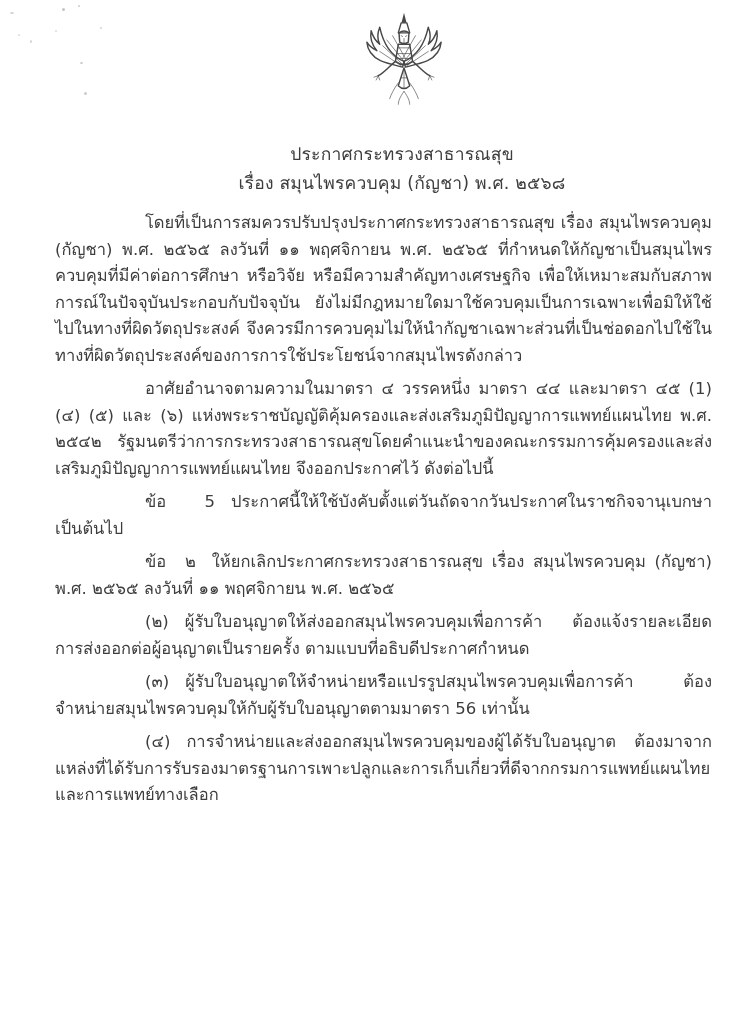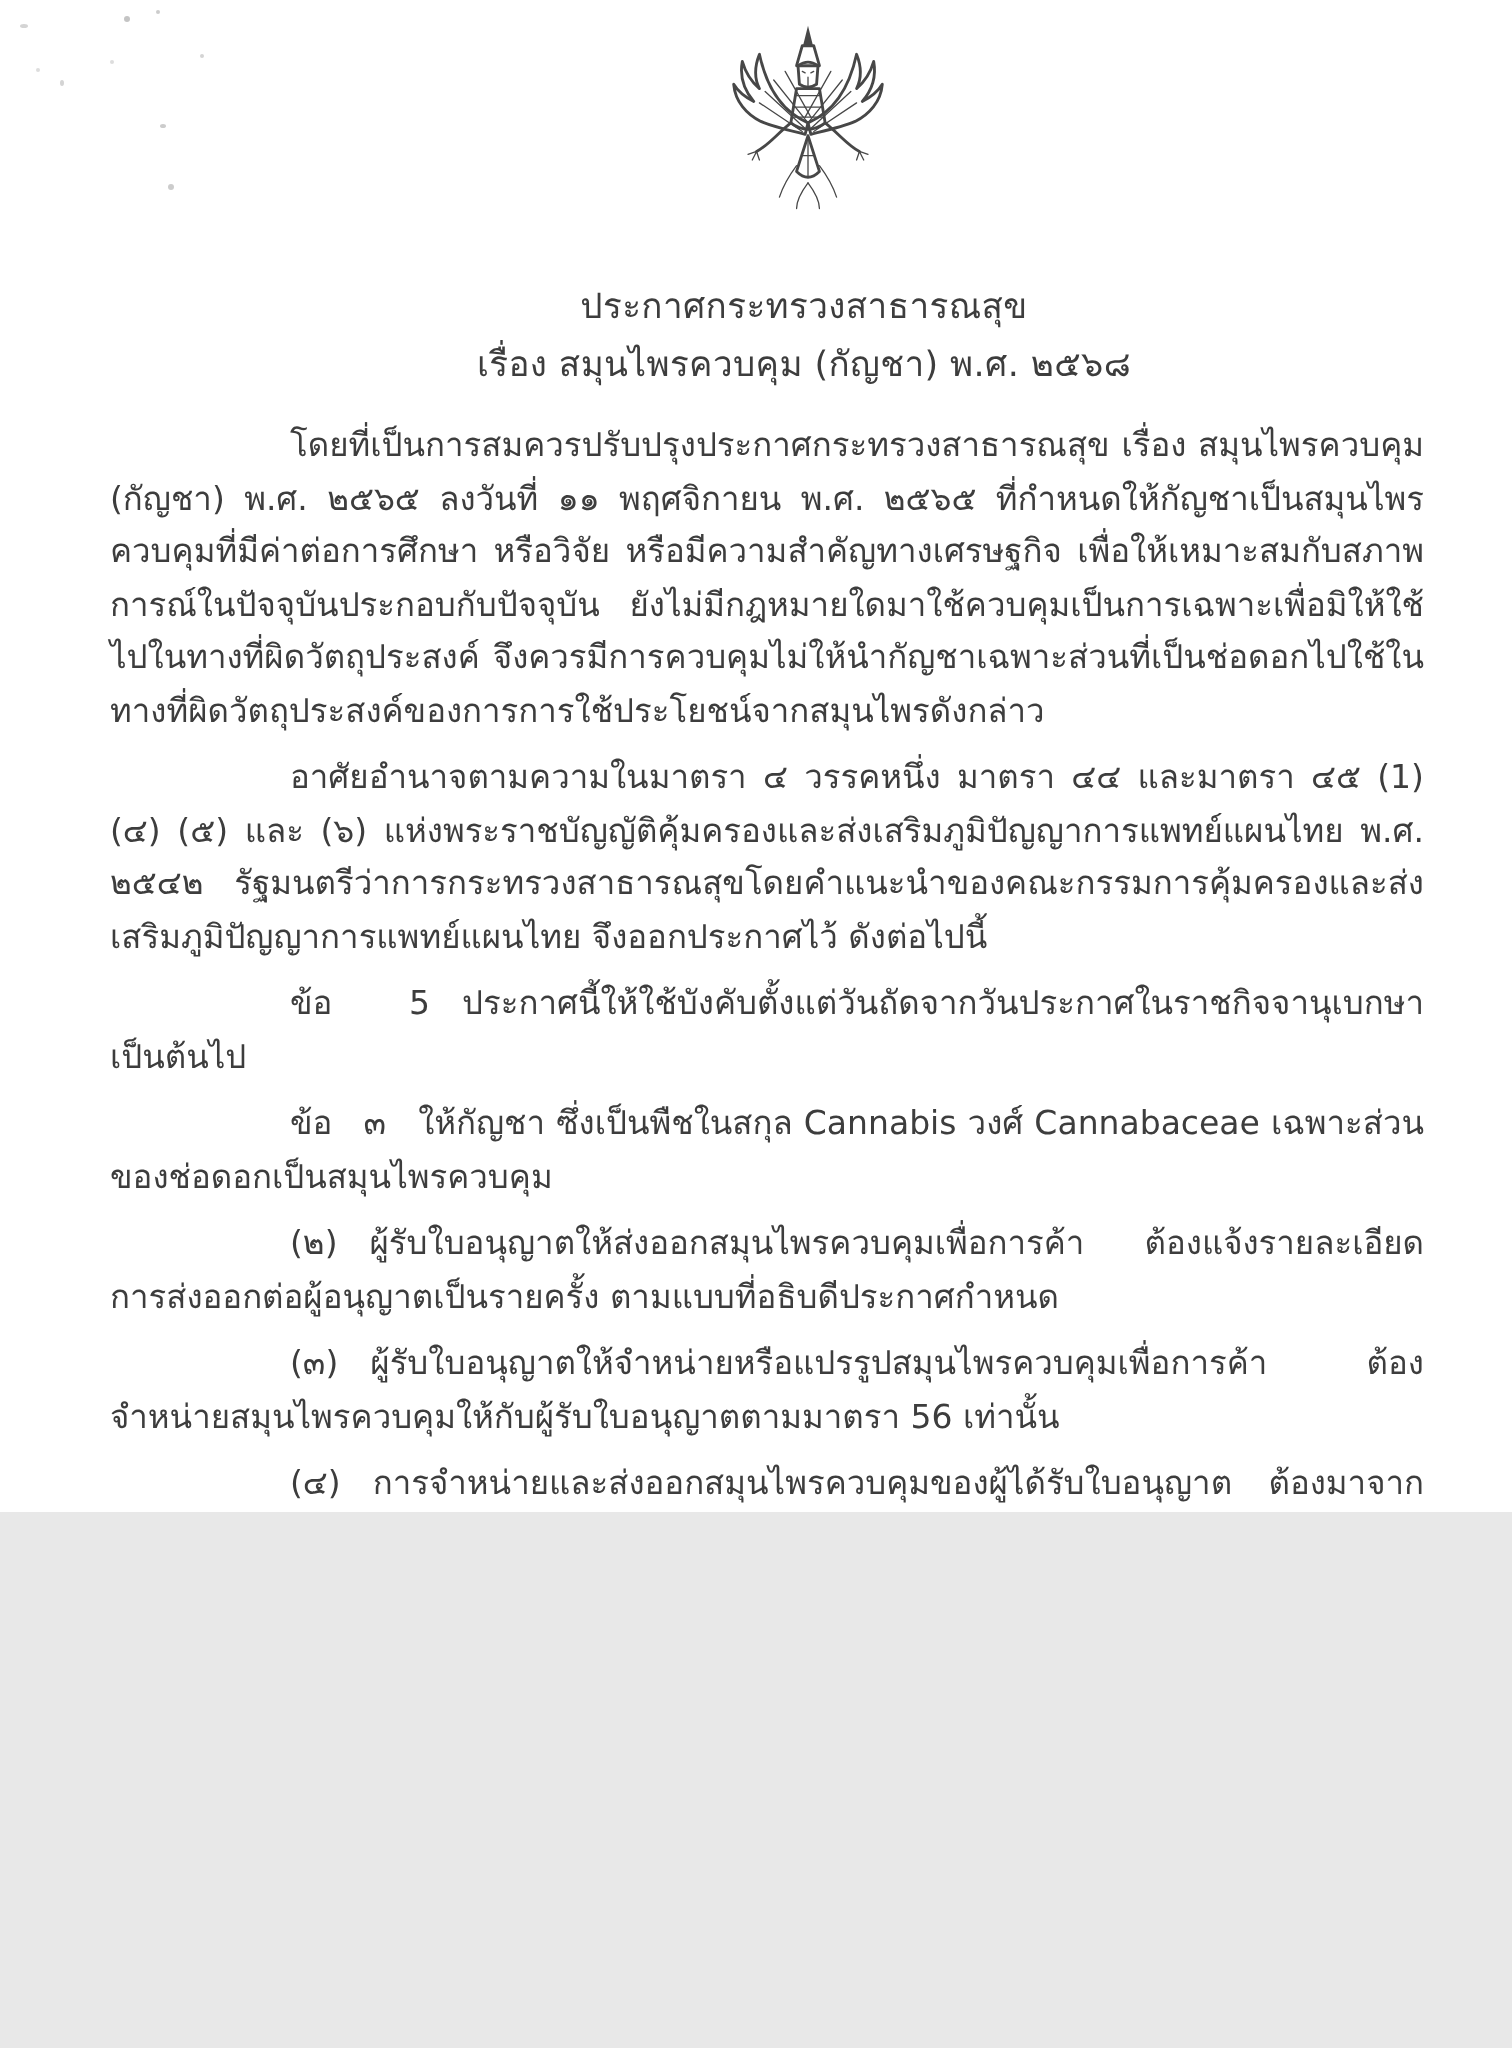--- a/index.html
+++ b/index.html
@@ -1,18 +1,18 @@
 <!DOCTYPE html>
 <html><head>
 <meta charset="utf-8">
 <style>
   html,body{margin:0;padding:0;background:#e8e8e8;}
   .page{
     position:relative;
-    width:756px;height:756px;
+    width:756px;height:1024px;
     margin:0 auto;
     background:#ffffff;
     overflow:hidden;
     font-family:"DejaVu Sans",sans-serif;
     color:#3d3d3d;
   }
   
   .noise{position:absolute;border-radius:50%;background:#555;}
   .n1{left:62px;top:8px;width:3px;height:3px;opacity:.35;}
   .n2{left:78px;top:5px;width:2px;height:2px;opacity:.3;}
@@ -110,20 +110,20 @@
 
   <div class="titles">
     <div class="title-line">ประกาศกระทรวงสาธารณสุข</div>
     <div class="title-line">เรื่อง สมุนไพรควบคุม (กัญชา) พ.ศ. ๒๕๖๘</div>
   </div>
 
   <div class="doc-body">
     <p class="para"><span class="clause-label"></span><span>โดยที่เป็นการสมควรปรับปรุงประกาศกระทรวงสาธารณสุข เรื่อง สมุนไพรควบคุม (กัญชา) พ.ศ. ๒๕๖๕ ลงวันที่ ๑๑ พฤศจิกายน พ.ศ. ๒๕๖๕ ที่กำหนดให้กัญชาเป็นสมุนไพรควบคุมที่มีค่าต่อการศึกษา หรือวิจัย หรือมีความสำคัญทางเศรษฐกิจ เพื่อให้เหมาะสมกับสภาพการณ์ในปัจจุบันประกอบกับปัจจุบัน ยังไม่มีกฎหมายใดมาใช้ควบคุมเป็นการเฉพาะเพื่อมิให้ใช้ไปในทางที่ผิดวัตถุประสงค์ จึงควรมีการควบคุมไม่ให้นำกัญชาเฉพาะส่วนที่เป็นช่อดอกไปใช้ในทางที่ผิดวัตถุประสงค์ของการการใช้ประโยชน์จากสมุนไพรดังกล่าว</span></p>
     <p class="para"><span class="clause-label"></span><span>อาศัยอำนาจตามความในมาตรา ๔ วรรคหนึ่ง มาตรา ๔๔ และมาตรา ๔๕ (1) (๔) (๕) และ (๖) แห่งพระราชบัญญัติคุ้มครองและส่งเสริมภูมิปัญญาการแพทย์แผนไทย พ.ศ. ๒๕๔๒ รัฐมนตรีว่าการกระทรวงสาธารณสุขโดยคำแนะนำของคณะกรรมการคุ้มครองและส่งเสริมภูมิปัญญาการแพทย์แผนไทย จึงออกประกาศไว้ ดังต่อไปนี้</span></p>
     <p class="para"><span class="clause-label">ข้อ 5</span><span>ประกาศนี้ให้ใช้บังคับตั้งแต่วันถัดจากวันประกาศในราชกิจจานุเบกษาเป็นต้นไป</span></p>
-    <p class="para"><span class="clause-label">ข้อ ๓</span><span>ให้กัญชา ซึ่งเป็นพืชในสกุล Cannabis วงศ์ Cannabaceae เฉพาะส่วนของช่อดอกเป็นสมุนไพรควบคุม</span></p>
+    <p class="para"><span class="clause-label">ข้อ ๒</span><span>ให้ยกเลิกประกาศกระทรวงสาธารณสุข เรื่อง สมุนไพรควบคุม (กัญชา) พ.ศ. ๒๕๖๕ ลงวันที่ ๑๑ พฤศจิกายน พ.ศ. ๒๕๖๕</span></p>
     <p class="para"><span class="clause-label">(๒)</span><span>ผู้รับใบอนุญาตให้ส่งออกสมุนไพรควบคุมเพื่อการค้า ต้องแจ้งรายละเอียดการส่งออกต่อผู้อนุญาตเป็นรายครั้ง ตามแบบที่อธิบดีประกาศกำหนด</span></p>
     <p class="para"><span class="clause-label">(๓)</span><span>ผู้รับใบอนุญาตให้จำหน่ายหรือแปรรูปสมุนไพรควบคุมเพื่อการค้า ต้องจำหน่ายสมุนไพรควบคุมให้กับผู้รับใบอนุญาตตามมาตรา 56 เท่านั้น</span></p>
     <p class="para"><span class="clause-label">(๔)</span><span>การจำหน่ายและส่งออกสมุนไพรควบคุมของผู้ได้รับใบอนุญาต ต้องมาจากแหล่งที่ได้รับการรับรองมาตรฐานการเพาะปลูกและการเก็บเกี่ยวที่ดีจากกรมการแพทย์แผนไทยและการแพทย์ทางเลือก</span></p>
 
   </div>
 
 </div>
 
 </body></html>

